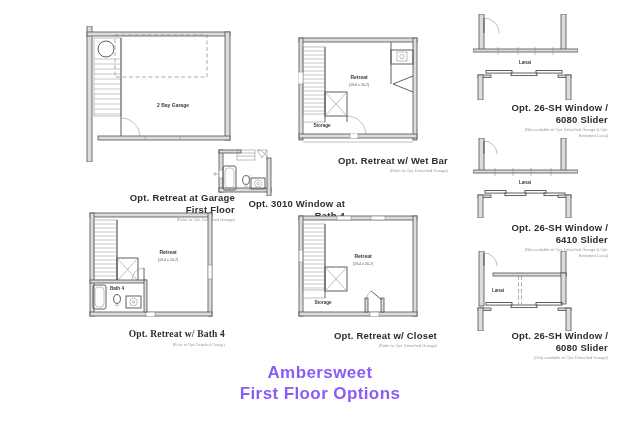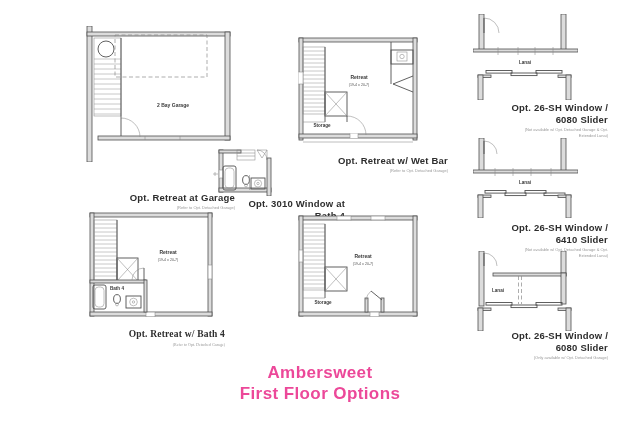--- a/index.html
+++ b/index.html
@@ -3,21 +3,21 @@
 <meta charset="utf-8">
 <style>
   html,body{margin:0;padding:0;background:#fff;}
   .canvas{position:relative;width:640px;height:427px;background:#ffffff;overflow:hidden;
           font-family:"Liberation Sans",sans-serif;}
   .figure{position:absolute;}
   .caption{position:absolute;text-align:right;font-weight:bold;color:#2d2d2d;
            font-size:9.5px;line-height:1.25;letter-spacing:0.2px;}
   .caption .note{font-size:4px;font-weight:normal;color:#999;letter-spacing:0;line-height:1.3;margin-top:1px;}
   .title{position:absolute;left:160px;top:362px;width:320px;text-align:center;
-         font-weight:bold;color:#ec4899;font-size:17px;line-height:1.25;letter-spacing:0.4px;}
+         font-weight:bold;color:#8b5cf6;font-size:17px;line-height:1.25;letter-spacing:0.4px;}
   svg .wall{fill:#dcdcdc;stroke:#4f4f4f;stroke-width:0.8;}
   svg .ln{fill:none;stroke:#4f4f4f;stroke-width:0.9;}
   svg .thin{fill:none;stroke:#8a8a8a;stroke-width:0.55;}
   svg .rung{fill:none;stroke:#9a9a9a;stroke-width:0.55;}
   svg .dashr{fill:none;stroke:#8a8a8a;stroke-width:0.7;stroke-dasharray:4 2.5;}
   svg .white{fill:#ffffff;stroke:none;}
   svg text{font-family:"Liberation Sans",sans-serif;}
   svg .room{font-size:5px;font-weight:bold;fill:#3a3a3a;text-anchor:middle;}
   svg .roomsm{font-size:4.6px;font-weight:bold;fill:#3a3a3a;text-anchor:middle;}
   svg .dims{font-size:3.6px;fill:#555;text-anchor:middle;}
@@ -43,20 +43,21 @@
         <path class="thin" d="M36 92 A19 19 0 0 1 55 111"></path>
         <line class="ln" x1="36" y1="92" x2="36" y2="110"></line>
       </g>
       <rect class="dashr" x="30" y="9" width="92" height="42"></rect>
       <path class="thin" d="M60 110V114M95 110V114"></path>
       <text class="room" x="88" y="81">2 Bay Garage</text>
     </svg>
   </div>
   <div class="caption" style="left:75px;top:154px;width:160px;margin-top:38px;">
     <div>Opt. Retreat at Garage</div>
+    <div>First Floor</div>
     <div class="note">(Refer to Opt. Detached Garage)</div>
   </div>
 
   <div class="figure" style="left:297px;top:34px;">
     <svg width="122" height="112" viewBox="0 0 122 112">
       <rect class="wall" x="2" y="4" width="118" height="4"></rect>
       <rect class="wall" x="2" y="4" width="4" height="102"></rect>
       <rect class="wall" x="116" y="4" width="4" height="102"></rect>
       <rect class="wall" x="2" y="100" width="118" height="4"></rect>
       <rect class="white" x="1.5" y="38" width="5" height="12"></rect>
@@ -301,19 +302,23 @@
         <path class="thin" d="M74 79 A14 14 0 0 0 69 88"></path>
       </g>
       <rect class="white" x="73" y="100.5" width="9" height="3.6"></rect>
       <path class="thin" d="M73 100V104.5M82 100V104.5"></path>
       <line class="thin" x1="6" y1="86" x2="28" y2="86"></line>
       <text class="room" x="66" y="46">Retreat</text>
       <text class="dims" x="66" y="53">(19-4 x 20-7)</text>
       <text class="roomsm" x="26" y="92">Storage</text>
     </svg>
   </div>
+  <div class="caption" style="left:277px;top:330px;width:160px;">
+    <div>Opt. Retreat w/ Closet</div>
+    <div class="note">(Refer to Opt. Detached Garage)</div>
+  </div>
 
   <div class="title">
     <div>Ambersweet</div>
     <div>First Floor Options</div>
   </div>
 
 </div>
 
 </body></html>

